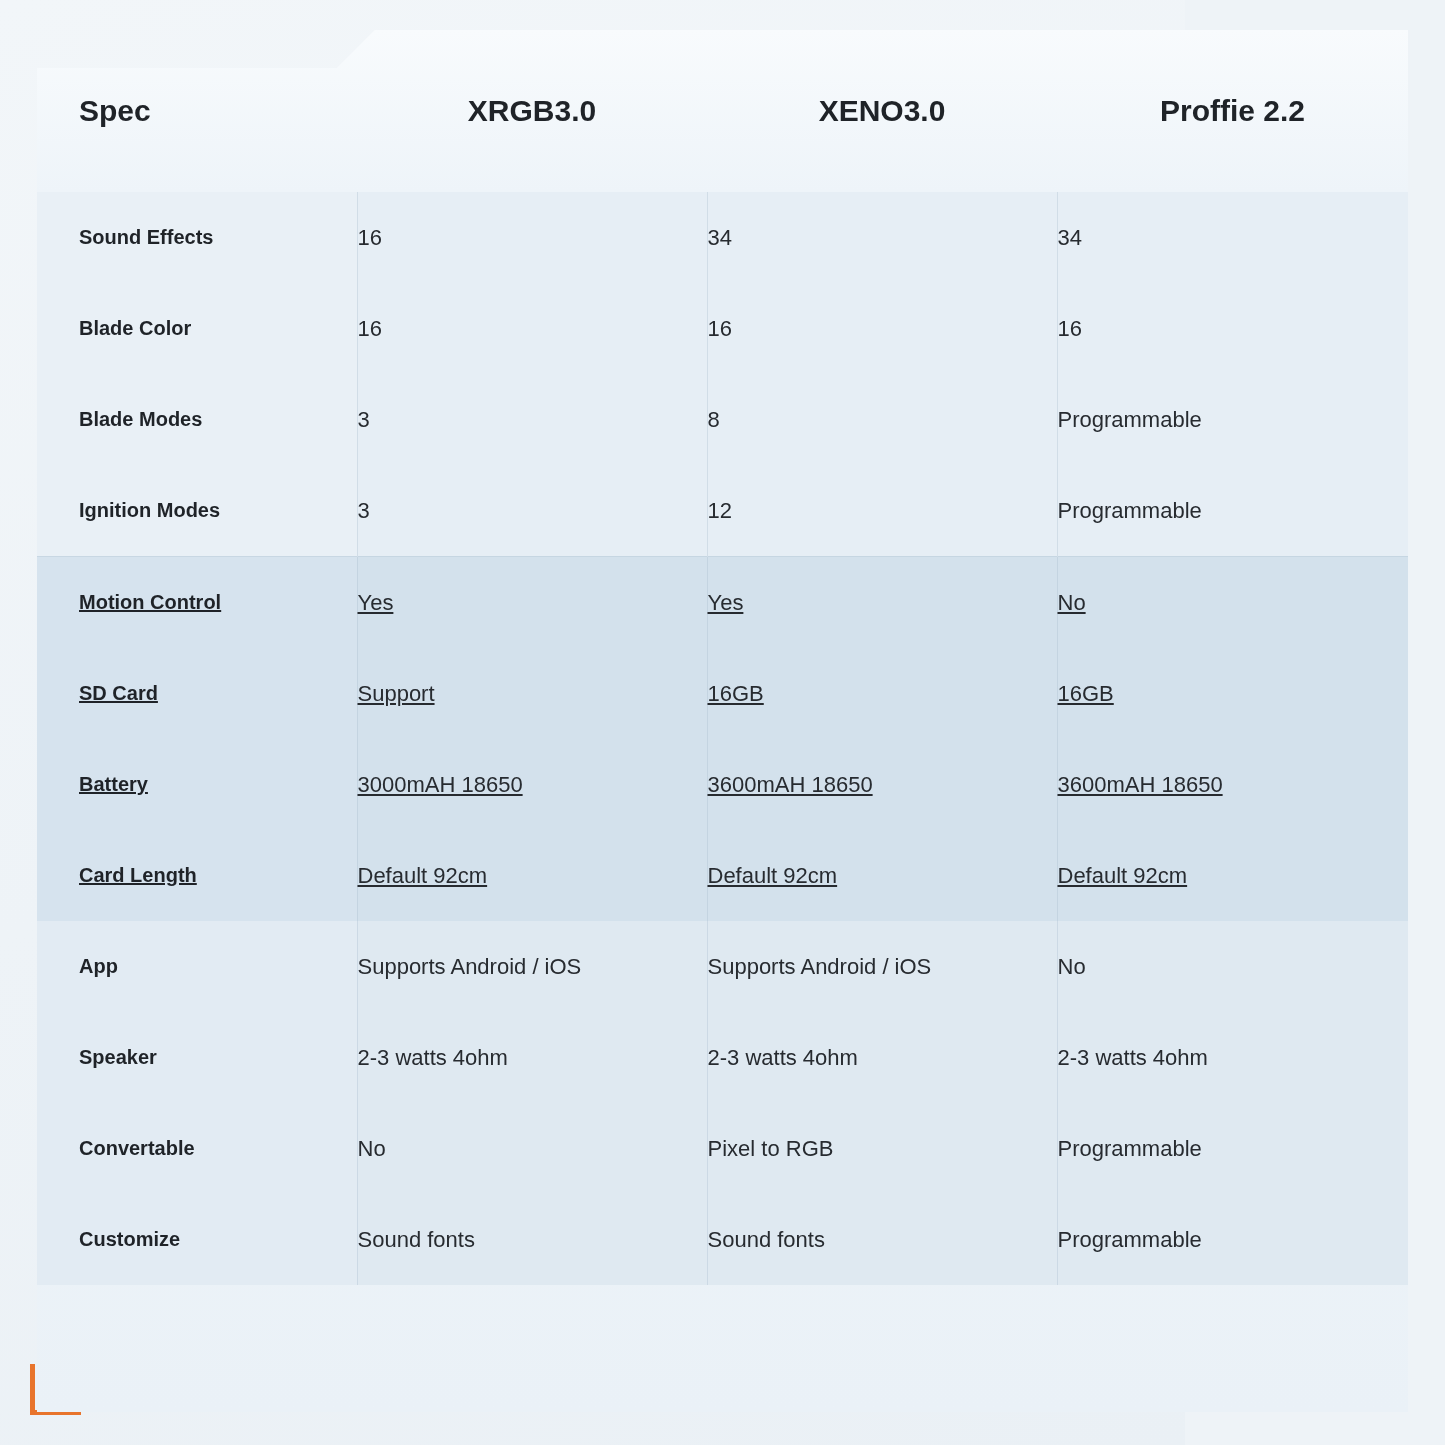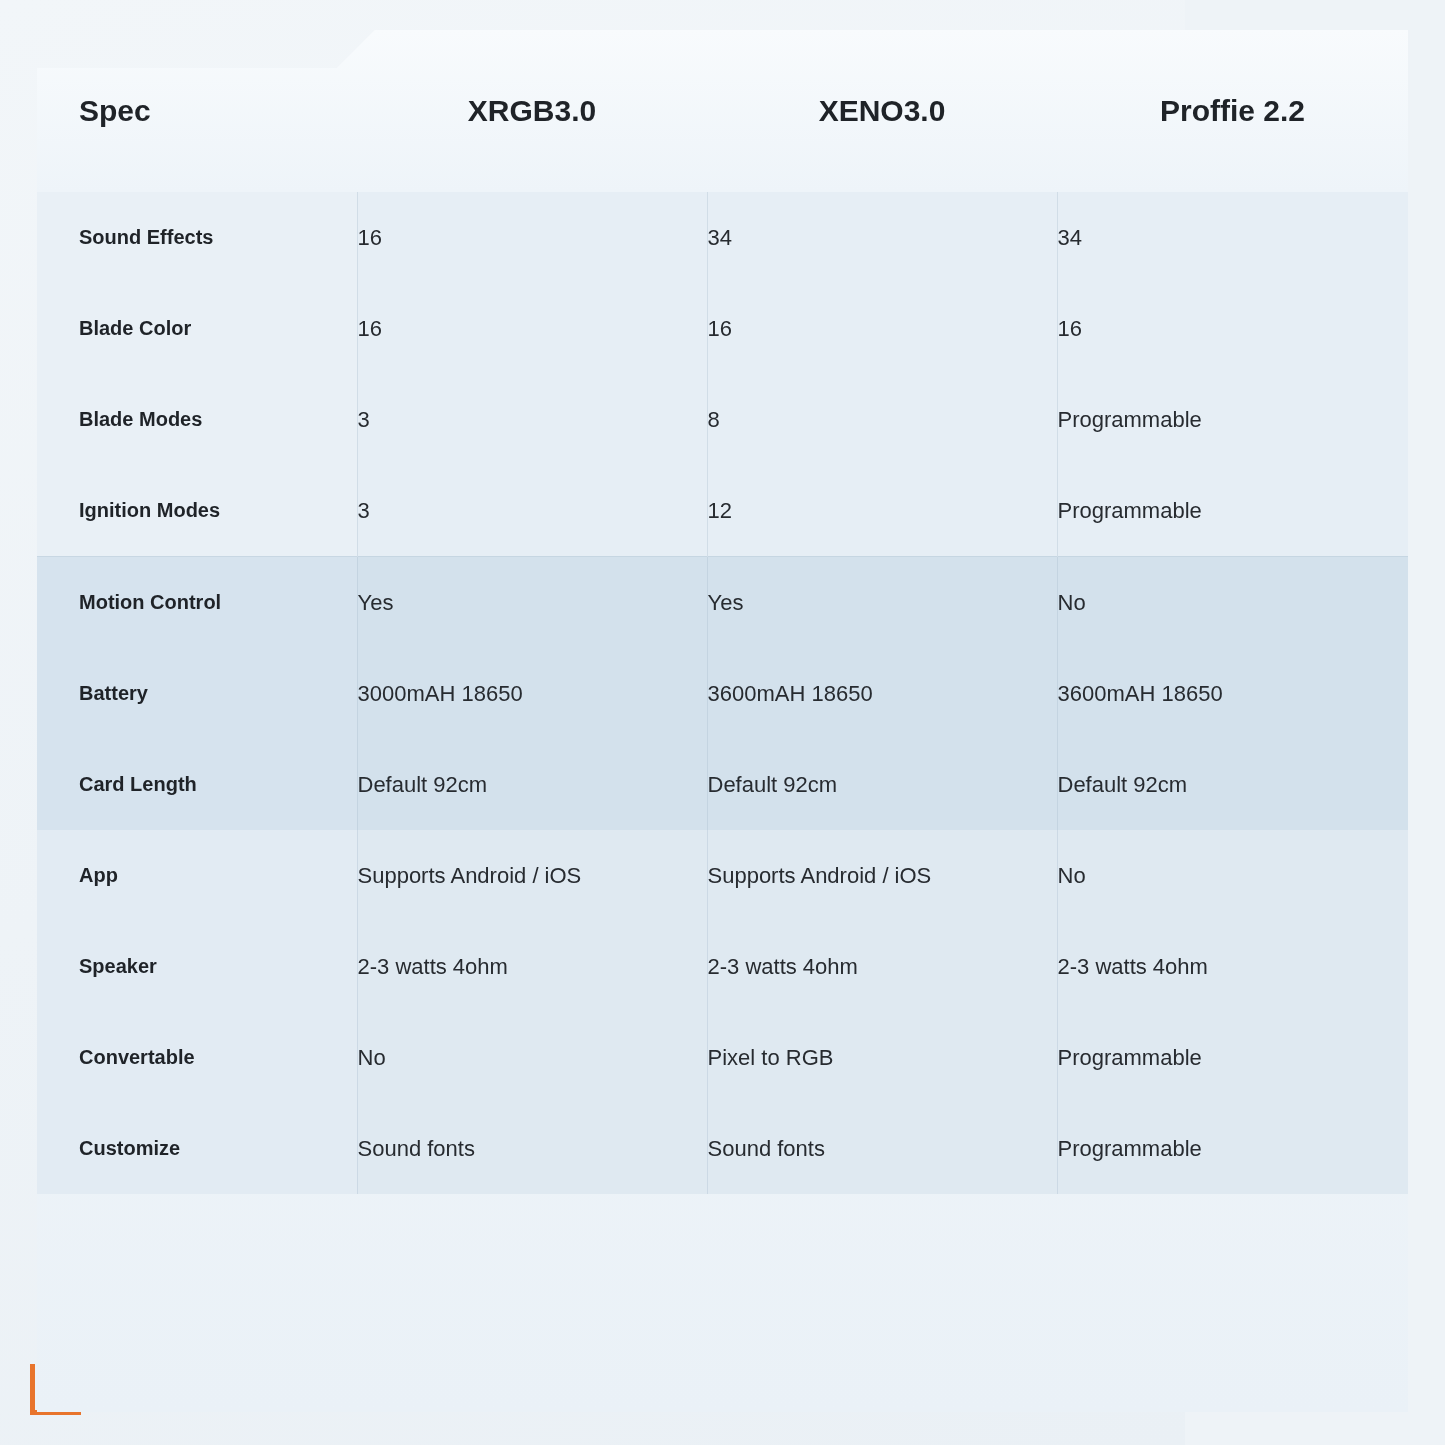--- a/index.html
+++ b/index.html
@@ -104,21 +104,21 @@
     font-size: 20px;
     color: #1f2328;
   }
   tbody td.val {
     text-align: left;
     font-weight: normal;
   }
 
   
   tbody tr.g0 td { background: #e6eef5; }
-  tbody tr.g1 td { background: #d3e1ec; }
+  tbody tr.g1 td { background: #d3e1ec; text-decoration: underline; }
   tbody tr.g2 td { background: #dfe9f1; }
 
   tbody tr.g0 td.label { background: #e9f0f6; }
   tbody tr.g1 td.label { background: #d6e3ee; }
   tbody tr.g2 td.label { background: #e2ebf3; }
 
   
   tbody tr.group-start td {
     border-top: 1px solid rgba(160,185,205,0.45);
   }
@@ -173,20 +173,26 @@
           <td class="val">Programmable</td>
         </tr>
 
         <tr class="g1 group-start">
           <td class="label">Motion Control</td>
           <td class="val">Yes</td>
           <td class="val">Yes</td>
           <td class="val">No</td>
         </tr>
         <tr class="g1">
+          <td class="label">SD Card</td>
+          <td class="val">Support</td>
+          <td class="val">16GB</td>
+          <td class="val">16GB</td>
+        </tr>
+        <tr class="g1">
           <td class="label">Battery</td>
           <td class="val">3000mAH 18650</td>
           <td class="val">3600mAH 18650</td>
           <td class="val">3600mAH 18650</td>
         </tr>
         <tr class="g1">
           <td class="label">Card Length</td>
           <td class="val">Default 92cm</td>
           <td class="val">Default 92cm</td>
           <td class="val">Default 92cm</td>

